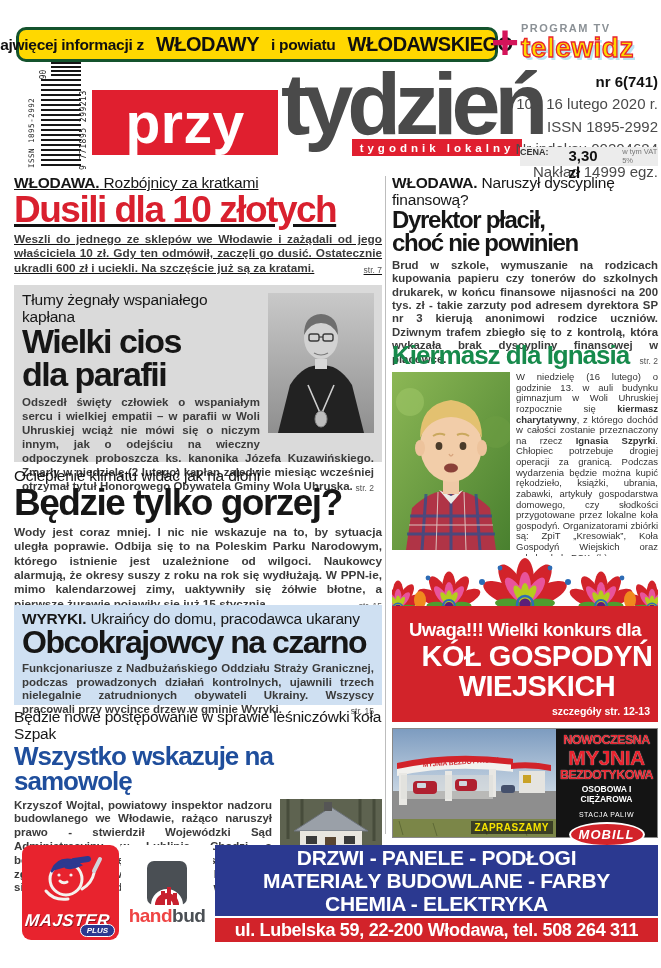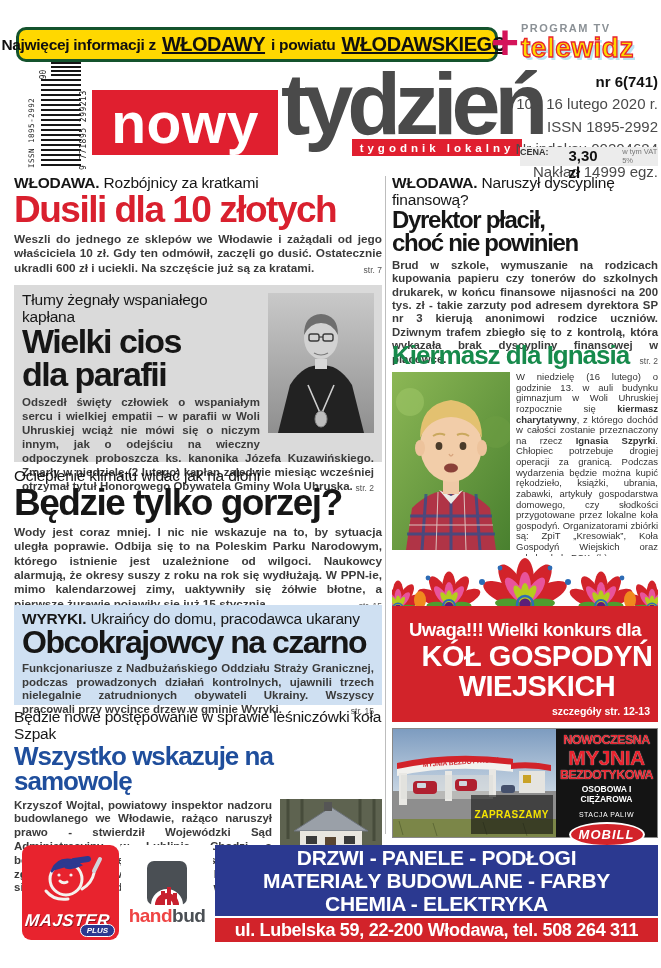--- a/index.html
+++ b/index.html
@@ -12,21 +12,21 @@
   .abs { position:absolute; }
 
   
   .banner {
     left:16px; top:27px; width:482px; height:35px;
     background:#ffd800; border:3px solid #14532d; border-radius:10px;
     display:flex; align-items:center; justify-content:center;
     white-space:nowrap; font-weight:bold; color:#101010;
   }
   .banner .t1 { font-size:15.5px; letter-spacing:-0.3px; }
-  .banner .t2 { font-size:20px; margin:0 6px; letter-spacing:-0.5px;text-decoration:underline; }
+  .banner .t2 { font-size:20px; margin:0 12px; letter-spacing:-0.5px; }
 
   .telewidz { left:491px; top:20px; width:170px; height:48px; display:flex; }
   .tw-plus { font-size:48px; font-weight:bold; color:#d4145a; line-height:46px; }
   .tw-right { margin-left:2px; margin-top:2px; }
   .program-tv { font-size:11px; font-weight:bold; color:#8b9196; letter-spacing:1.5px; }
   .telewidz-name {
     font-size:28px; font-weight:bold; color:#ffd800; letter-spacing:0.5px; line-height:27px;
     -webkit-text-stroke:1.3px #e8232e;
     text-shadow:2.5px 2.5px 0 #b9e4f2;
   }
@@ -76,21 +76,21 @@
 
   
   .col-rule { left:385px; top:176px; width:1px; height:658px; background:#bdbdbd; }
 
   .kicker { font-size:15.5px; color:#161616; letter-spacing:-0.2px; line-height:1.1; }
   .kicker .k-loc { font-weight:bold; }
   .headline { font-weight:bold; letter-spacing:-1.5px; line-height:0.97; color:#161616; }
   .lead { font-size:11.8px; font-weight:bold; color:#3b3b3b; text-align:justify; line-height:1.22; margin-top:4px; }
   .pref { display:block; text-align:right; font-size:8.5px; color:#555; margin-top:-10px; }
 
-  .a1 { left:14px; top:174px; width:368px; }
+  .a1 { left:14px; top:174px; width:368px;text-decoration:underline; }
   .a1 .headline { font-size:37px; color:#d9202e; margin-top:1px; }
 
   .a2 { left:14px; top:285px; width:368px; height:177px; background:#dadada; padding:6px 8px; }
   .a2 .headline { font-size:34px; }
   .a2 .photo { float:right; width:106px; height:140px; margin:2px 0 5px 8px; }
   .a2 .lead { font-size:11.5px; }
   .a2 .pref { margin-top:-10px; }
 
   .a3 { left:14px; top:467px; width:368px; }
   .a3 .headline { font-size:37px; margin-top:1px; }
@@ -126,21 +126,21 @@
   .folk-l1 { font-size:18.5px; font-weight:bold; letter-spacing:-0.5px; }
   .folk-l2 { font-size:29px; font-weight:bold; letter-spacing:-0.5px; line-height:1.05;padding-left:24px; }
   .folk-det { position:absolute; right:8px; bottom:5px; font-size:10.5px; font-weight:bold; }
 
   
   .carwash { left:392px; top:728px; width:266px; height:110px; display:flex; border:1px solid #888; }
   .cw-photo { position:relative; width:163px; flex:0 0 auto; }
   .cw-photo svg { display:block; }
   .cw-invite {
     position:absolute; right:3px; bottom:3px; font-size:10px; font-weight:bold;
-    color:#f5e400; background:rgba(15,15,15,0.6); padding:14px 4px; letter-spacing:0.5px;
+    color:#f5e400; background:rgba(15,15,15,0.6); padding:1px 4px; letter-spacing:0.5px;
   }
   .cw-panel { flex:1; background:#141414; color:#fff; text-align:center; padding-top:4px; }
   .cw-l1 { color:#e8232e; font-size:12.5px; font-weight:bold; letter-spacing:-0.5px; text-shadow:0 0 1px #fff; }
   .cw-l2 { color:#e8232e; font-size:21px; font-weight:bold; letter-spacing:-0.5px; line-height:1; text-shadow:0 0 1px #fff; }
   .cw-l3 { color:#e8232e; font-size:12.5px; font-weight:bold; letter-spacing:-0.5px; text-shadow:0 0 1px #fff; }
   .cw-l4 { font-size:8.5px; font-weight:bold; margin-top:2px; }
   .cw-l5 { font-size:7px; margin-top:7px; letter-spacing:0.5px; }
   .mobill {
     width:76px; height:25px; margin:4px auto 0; background:#d2232a;
     border:2px solid #fff; border-radius:50%;
@@ -198,21 +198,21 @@
   </div>
 
   <div class="abs barcode-wrap">
     <span class="bc-issn">ISSN 1895-2992</span>
     <span class="bc-top">06</span>
     <span class="bc-bars-top"></span>
     <span class="bc-bars"></span>
     <span class="bc-num">9 771895 299213</span>
   </div>
 
-  <div class="abs logo-nowy">nowy</div>
+  <div class="abs logo-nowy">przy</div>
   <div class="abs logo-tydzien">tydzień</div>
   <div class="abs tagline">tygodnik lokalny</div>
 
   <div class="abs mast-info">
     <div class="issue-no">nr 6(741)</div>
     <div class="mi-line">10 - 16 lutego 2020 r.</div>
     <div class="mi-line">ISSN 1895-2992</div>
     <div class="mi-line">Nr indeksu 00204684</div>
     <div class="mi-line">Nakład 14999 egz.</div>
   </div>

